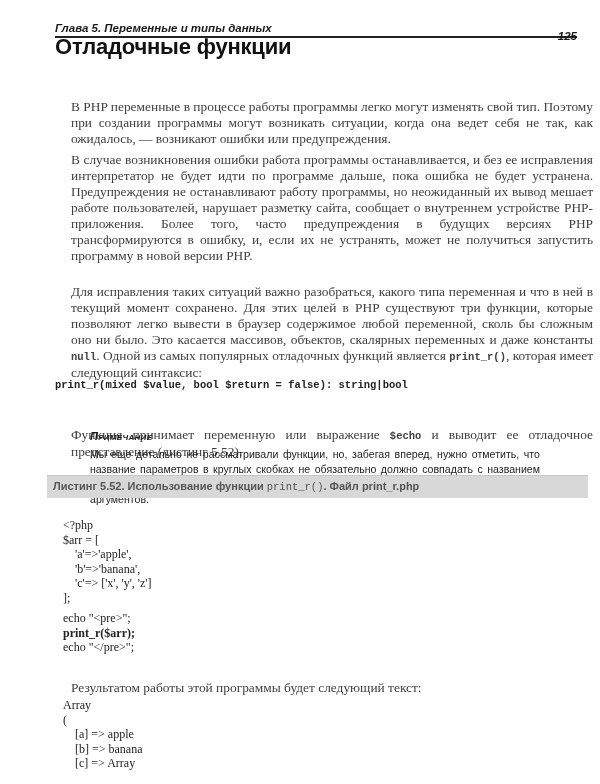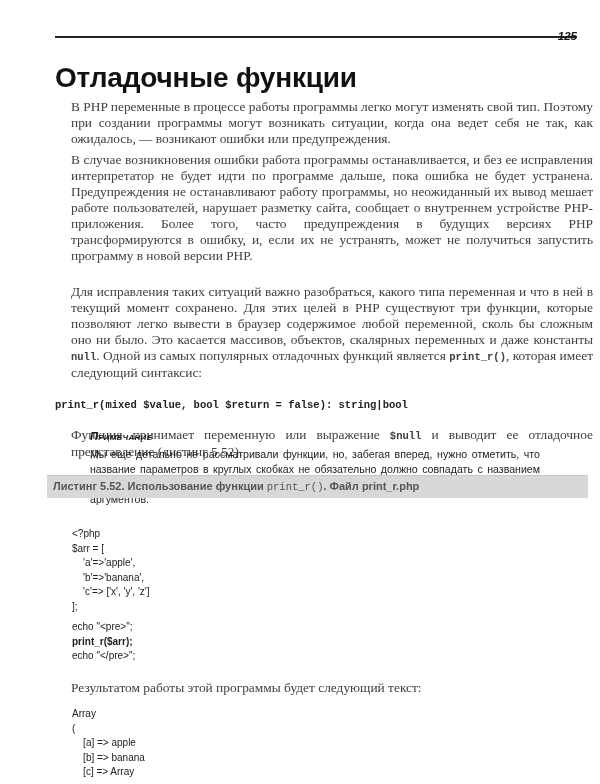--- a/index.html
+++ b/index.html
@@ -5,70 +5,71 @@
   html, body { margin: 0; padding: 0; background: #ffffff; }
   body { width: 600px; height: 784px; overflow: hidden; position: relative; color: #1a1a1a; }
   .page { position: absolute; left: 55px; top: 0; width: 522px; }
 
   .running-head { position: absolute; left: 0; top: 22px; width: 522px; height: 14px;
     border-bottom: 2px solid #222; font-family: "Liberation Sans", sans-serif;
     font-style: italic; font-weight: bold; font-size: 11.5px; }
   .running-head .chapter { position: absolute; left: 0; top: 0; }
   .running-head .pageno { position: absolute; right: 0; top: 8px; text-align: center; }
 
-  h1 { position: absolute; left: 0; top: 62px; margin: 0; font-family: "Liberation Sans", sans-serif;
-    font-weight: bold; font-size: 28px; letter-spacing: -0.2px; color: #111; }
+  h1 { position: absolute; left: 0; top: 34px; margin: 0; font-family: "Liberation Sans", sans-serif;
+    font-weight: bold; font-size: 22px; letter-spacing: -0.2px; color: #111; }
 
   .body-text { font-family: "Liberation Serif", serif; font-size: 13.4px; line-height: 16px; color: #404040; text-align: justify; margin: 16px; }
   .p { position: absolute; left: 0; width: 522px; }
   .p1 { top: 83px; }
   .p2 { top: 136px; }
   .p3 { top: 268px; }
   .p4 { top: 411px; }
 
   .mono-inline { font-family: "Liberation Mono", monospace; font-size: 10.5px; font-weight: bold; }
 
   .syntax { position: absolute; left: 0; top: 379px; font-family: "Liberation Mono", monospace;
-    font-weight: bold; font-size: 10.5px; color: #222; margin-top: 20px; }
+    font-weight: bold; font-size: 10.5px; color: #222; }
 
   .note { position: absolute; left: 35px; top: 406px; width: 450px; font-family: "Liberation Sans", sans-serif; }
   .note-title { position: absolute; top: 24px; left: 0; font-style: italic; font-weight: bold; font-size: 11px; font-variant: small-caps; letter-spacing: 0.3px; }
   .note-text { position: absolute; top: 41px; left: 0; width: 450px; font-size: 10.6px; line-height: 15px; text-align: justify; color: #222; }
 
   .listing-bar { position: absolute; left: -8px; top: 475px; width: 541px; height: 22px; background: #d8d8d8;
     border-top: 1px solid #c8c8c8; }
   .listing-bar .cap { position: absolute; left: 6px; top: 4px; font-family: "Liberation Sans", sans-serif; font-size: 11px; font-weight: bold; color: #555; white-space: nowrap; }
   .listing-bar .cap .mono { font-family: "Liberation Mono", monospace; font-weight: normal; font-size: 10.5px; }
 
-  .code { position: absolute; left: 0; font-family: Liberation Sans, sans-serif; font-size: 10px; line-height: 14.6px; color: #222; white-space: pre; margin: 17px; }
+  .code { position: absolute; left: 0; font-family: Liberation Serif, serif; font-size: 12px; line-height: 14.6px; color: #222; white-space: pre; margin: 8px; }
   .code1 { top: 510px; }
   .code2 { top: 603px; }
   .code2 .bold { font-weight: bold; }
   .p5 { top: 664px; }
   .code3 { top: 690px; line-height: 14.6px; }
 </style>
 </head>
 <body>
 
 <div class="page">
 
   <div class="running-head">
+    <span class="chapter">Глава 5. Переменные и типы данных</span>
     <span class="pageno">125</span>
   </div>
 
   <h1>Отладочные функции</h1>
 
   <p class="body-text p p1">В PHP переменные в процессе работы программы легко могут изменять свой тип. Поэтому при создании программы могут возникать ситуации, когда она ведет себя не так, как ожидалось, — возникают ошибки или предупреждения.</p>
   <p class="body-text p p2">В случае возникновения ошибки работа программы останавливается, и без ее исправления интерпретатор не будет идти по программе дальше, пока ошибка не будет устранена. Предупреждения не останавливают работу программы, но неожиданный их вывод мешает работе пользователей, нарушает разметку сайта, сообщает о внутреннем устройстве PHP-приложения. Более того, часто предупреждения в будущих версиях PHP трансформируются в ошибку, и, если их не устранять, может не получиться запустить программу в новой версии PHP.</p>
 
   <p class="body-text p p3"><span>Для исправления таких ситуаций важно разобраться, какого типа переменная и что в ней в текущий момент сохранено. Для этих целей в PHP существуют три функции, которые позволяют легко вывести в браузер содержимое любой переменной, сколь бы сложным оно ни было. Это касается массивов, объектов, скалярных переменных и даже константы </span><span class="mono-inline">null</span><span>. Одной из самых популярных отладочных функций является </span><span class="mono-inline">print_r()</span><span>, которая имеет следующий синтаксис:</span></p>
 
   <div class="syntax">print_r(mixed $value, bool $return = false): string|bool</div>
 
-  <p class="body-text p p4" style="top:411px;"><span>Функция принимает переменную или выражение </span><span class="mono-inline">$null</span><span> и выводит ее отладочное представление (листинг 5.52).</span></p>
+  <p class="body-text p p4" style="top:411px;"><span>Функция принимает переменную или выражение </span><span class="mono-inline">$echo</span><span> и выводит ее отладочное представление (листинг 5.52).</span></p>
 
   <div class="note">
     <div class="note-title">Примечание</div>
     <div class="note-text">Мы еще детально не рассматривали функции, но, забегая вперед, нужно отметить, что название параметров в круглых скобках не обязательно должно совпадать с названием переменных, которые вы указываете. Значение имеет лишь порядок следования аргументов.</div>
   </div>
 
   <div class="listing-bar">
     <span class="cap"><span>Листинг 5.52. Использование функции </span><span class="mono">print_r()</span><span>. Файл print_r.php</span></span>
   </div>
 

